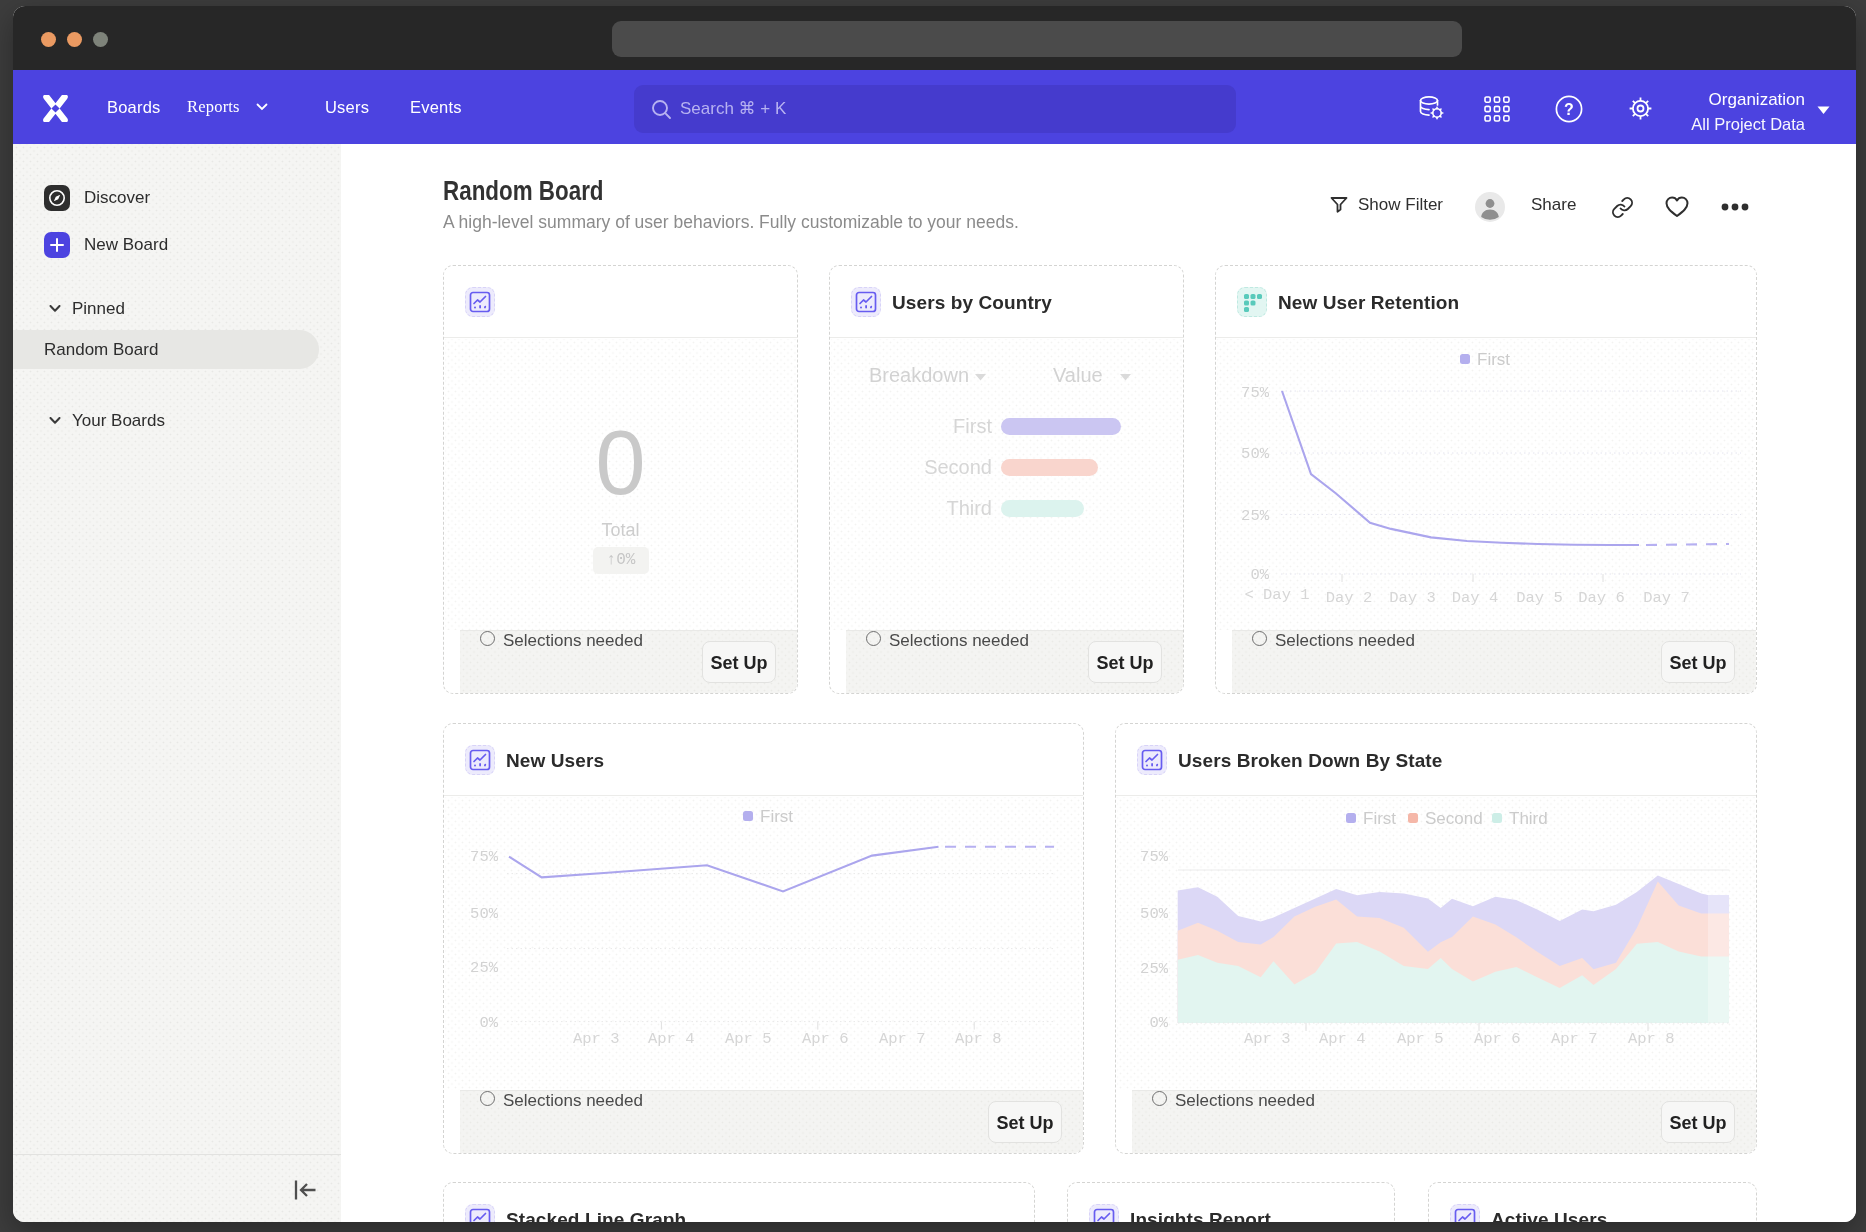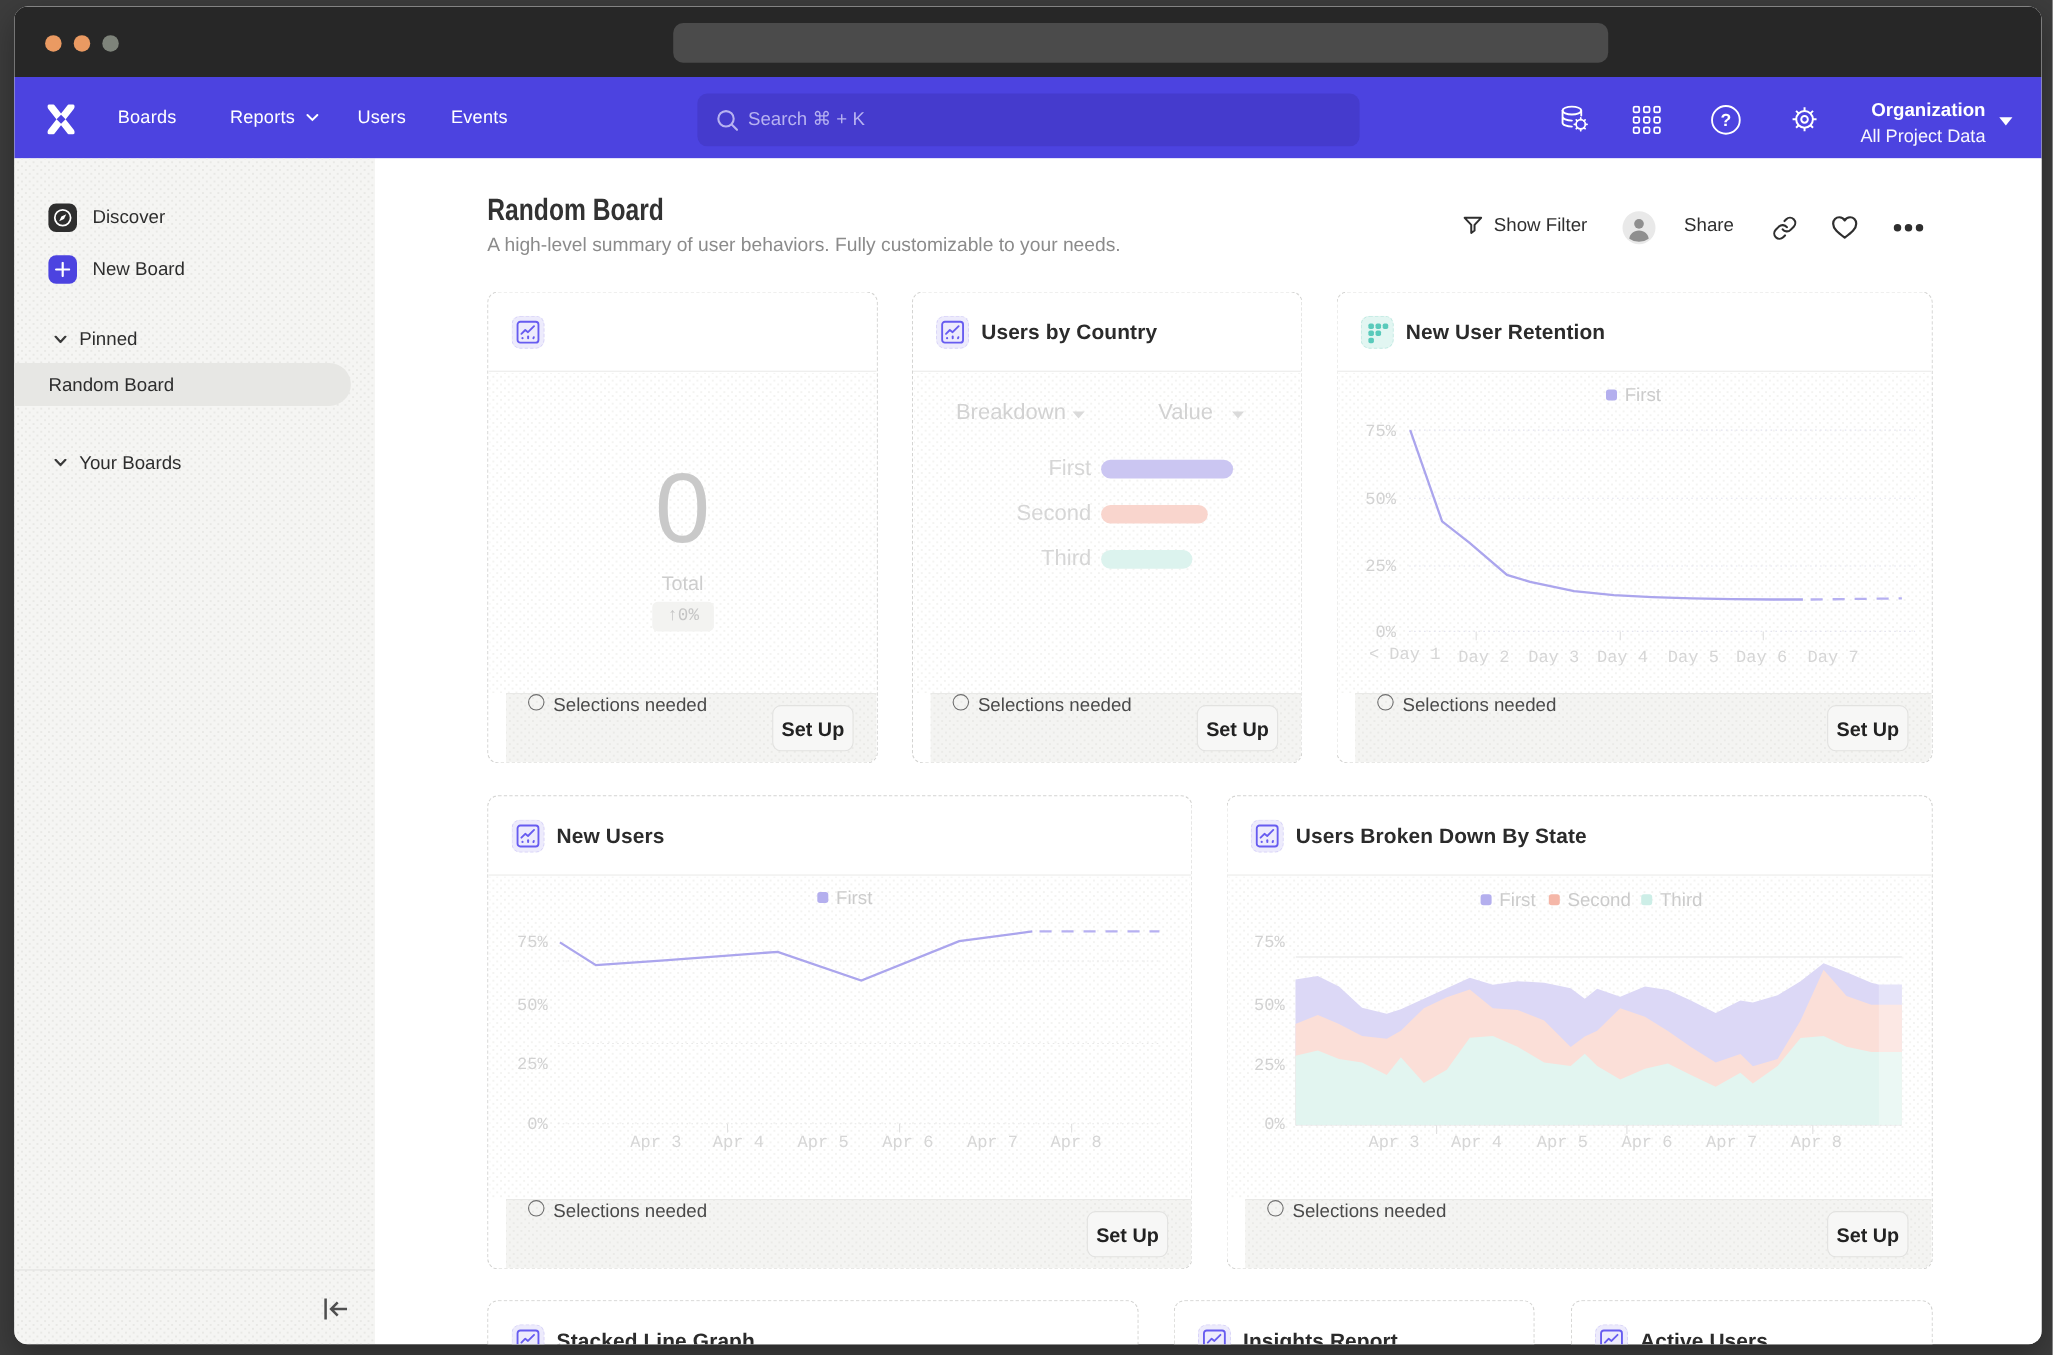--- a/index.html
+++ b/index.html
@@ -52,21 +52,21 @@
     <div class="tdot" style="left:54px;background:#ea9a62;"></div>
     <div class="tdot" style="left:80px;background:#7e837a;"></div>
     <div id="urlbar"></div>
   </div>
   <div id="nav">
     <svg class="abs" style="left:30px;top:25px;" width="25" height="27" viewBox="0 0 25 27">
       <path d="M3.5,2 L21.5,25 M21.5,2 L3.5,25" stroke="#fff" stroke-width="6.5" stroke-linecap="round" fill="none"></path>
       <rect x="9.6" y="10.6" width="5.8" height="5.8" fill="#4c43e0" transform="rotate(45 12.5 13.5)"></rect>
     </svg>
     <div class="navitem" style="left:94px;">Boards</div>
-    <div class="navitem" style="left:196px;">Reports
+    <div class="navitem" style="left:174px;font-family:Liberation Serif, serif;">Reports
       <svg class="abs" style="left:69px;top:33px;" width="12" height="8" viewBox="0 0 12 8">
           <path d="M1.5,1.5 L6,6 L10.5,1.5" stroke="#fff" stroke-width="1.8" fill="none" stroke-linecap="round"></path>
         </svg>
     </div>
     <div class="navitem" style="left:312px;">Users</div>
     <div class="navitem" style="left:397px;">Events</div>
     <div id="searchbar">
       <svg class="abs" style="left:17px;top:14px;" width="21" height="21" viewBox="0 0 21 21">
           <circle cx="9" cy="9" r="7" stroke="#b7b2f1" stroke-width="1.9" fill="none"></circle>
           <path d="M14.2,14.2 L19,19" stroke="#b7b2f1" stroke-width="1.9" stroke-linecap="round"></path>
@@ -99,21 +99,21 @@
       <text x="14" y="19.5" text-anchor="middle" font-size="16" font-weight="600" fill="#fff" font-family="Liberation Sans, sans-serif">?</text>
     </svg>
     <svg class="abs" style="left:1614px;top:25px;" width="27" height="27" viewBox="0 0 27 27">
       <g stroke="#fff" stroke-width="1.8" fill="none">
         <circle cx="13.5" cy="13.5" r="7.6"></circle>
         <circle cx="13.5" cy="13.5" r="3"></circle>
         <path d="M13.5,5.9 V2.6 M13.5,21.1 V24.4 M5.9,13.5 H2.6 M21.1,13.5 H24.4 M8.1,8.1 L5.8,5.8 M18.9,18.9 L21.2,21.2 M18.9,8.1 L21.2,5.8 M8.1,18.9 L5.8,21.2"></path>
       </g>
     </svg>
     <div class="abs" style="left:1677px;top:17px;width:115px;text-align:right;color:#fff;">
-      <div style="font-size:17px;font-weight:700;line-height:26px;">Organization</div>
+      <div style="font-size:17px;font-weight:400;line-height:26px;">Organization</div>
       <div style="font-size:16.5px;font-weight:400;line-height:22px;opacity:.96;">All Project Data</div>
     </div>
     <svg class="abs" style="left:1804px;top:36px;" width="13" height="9" viewBox="0 0 13 9">
         <path d="M0.5,0.5 L6.5,8 L12.5,0.5 Z" fill="#fff"></path>
       </svg>
   </div>
   <div id="sidebar" class="dots">
     <div class="sideitem" style="top:41px;justify-content:center;">
       <div class="sideicon" style="background:#2e2e2e;">
         <svg width="18" height="18" viewBox="0 0 18 18">

